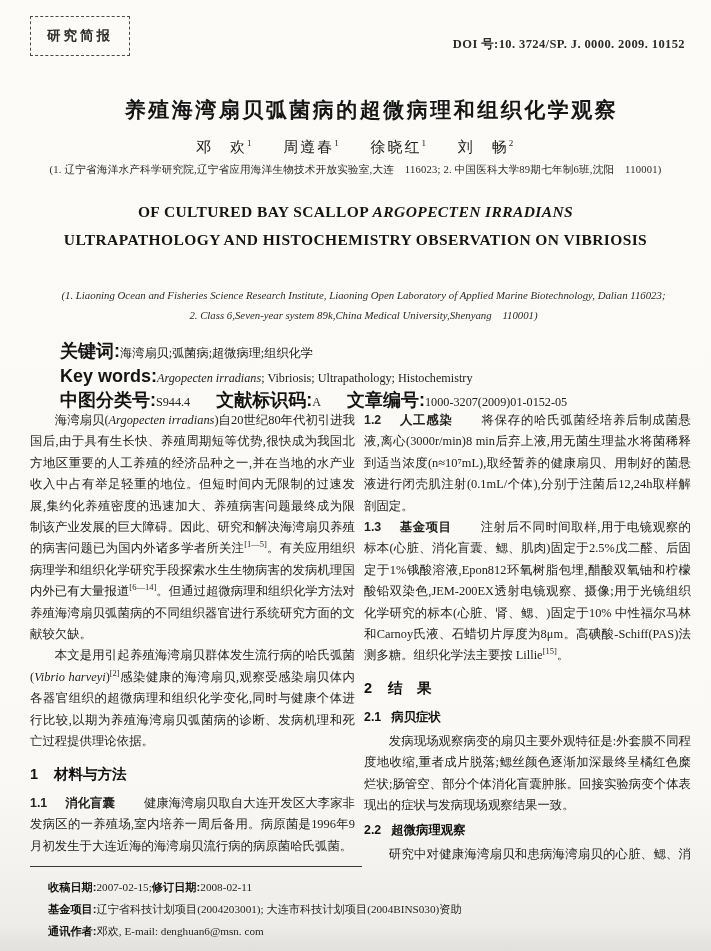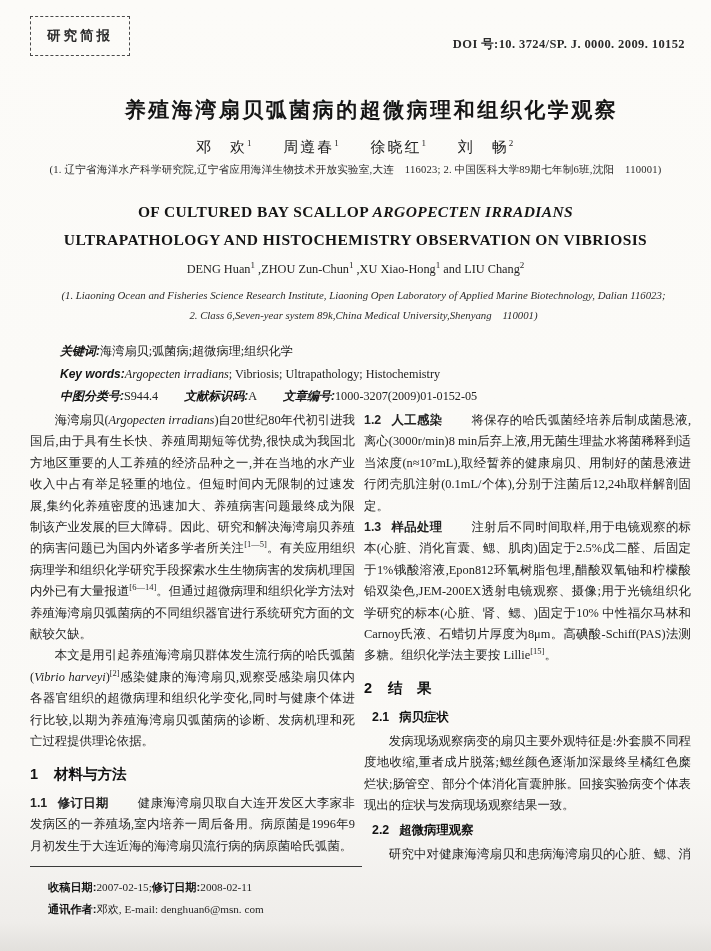--- a/index.html
+++ b/index.html
@@ -52,21 +52,21 @@
   }
   .affil-en {
     position: absolute; left: 8px; top: 285px; width: 100%;
     text-align: center; font-style: italic; font-size: 10.8px; line-height: 20px; color: #2a2a2a;
   }
   .keywords {
     position: absolute; left: 60px; top: 340px; width: 600px;
     font-size: 12.2px; line-height: 22.5px; color: #222;
   }
   .kw-gap { margin-left: 26px; }
-  .kw-line .hei { font-size: 12px; color: #141414; font-style: italic; }
+  .kw-line .hei { font-size: 18px; color: #141414; }
 
   .col {
     position: absolute; top: 410px; width: 325px; height: 452px;
     font-size: 12.4px; line-height: 21.4px; text-align: justify; color: #232323;
     overflow: hidden;
   }
   .col-left  { left: 30px;  }
   .col-right { left: 364px; width: 327px; }
   .para { margin: 0; }
   .indent { text-indent: 2em; }
@@ -74,24 +74,24 @@
   sup.ref { font-size: 8.5px; vertical-align: super; line-height: 0; }
   .sec-head {
     font-family: "Liberation Sans", "DejaVu Sans", sans-serif;
     font-weight: bold; font-size: 14.5px; color: #111;
     margin: 11px 0 8px; text-align: left;
   }
   .sec-head .num { margin-right: 16px; }
   .sub-head {
     font-family: "Liberation Sans", "DejaVu Sans", sans-serif;
     font-weight: bold; font-size: 12.4px; color: #111;
-    margin: 4px 8px 2px; text-align: left;
+    margin: 4px 0 2px; text-align: left;
   }
   .sub-head .lbl { margin-right: 10px; }
-  .inline-lbl { margin-right: 10px; font-size: 12.4px; }
+  .inline-lbl { margin-right: 18px; font-size: 12.4px; }
   .inline-head { margin-right: 29px; font-size: 12.4px; }
 
   .foot-rule {
     position: absolute; left: 30px; top: 866px; width: 332px; height: 1.3px;
     background: #3a3a3a;
   }
   .footer {
     position: absolute; left: 48px; top: 876px; width: 640px;
     font-size: 11.2px; line-height: 22px; color: #262626;
   }
@@ -117,23 +117,20 @@
     <span class="author"><span>刘　畅</span><sup>2</sup></span>
   </div>
 
   <div class="affil-cn">(1. 辽宁省海洋水产科学研究院,辽宁省应用海洋生物技术开放实验室,大连　116023; 2. 中国医科大学89期七年制6班,沈阳　110001)</div>
 
   <div class="title-en">
     <div><span>OF CULTURED BAY SCALLOP </span><i>ARGOPECTEN IRRADIANS</i></div>
     <div>ULTRAPATHOLOGY AND HISTOCHEMISTRY OBSERVATION ON VIBRIOSIS</div>
   </div>
 
-  <div class="authors-en">
-    <span><span>DENG Huan</span><sup>1</sup></span><span><span> ,ZHOU Zun-Chun</span><sup>1</sup></span><span><span> ,XU Xiao-Hong</span><sup>1</sup></span><span><span> and LIU Chang</span><sup>2</sup></span>
-  </div>
 
   <div class="affil-en">
     <div>(1. Liaoning Ocean and Fisheries Science Research Institute, Liaoning Open Laboratory of Applied Marine Biotechnology, Dalian 116023;</div>
     <div>2. Class 6,Seven-year system 89k,China Medical University,Shenyang　110001)</div>
   </div>
 
   <div class="keywords">
     <div class="kw-line">
       <b class="hei">关键词:</b><span>海湾扇贝;弧菌病;超微病理;组织化学</span>
     </div>
@@ -142,33 +139,34 @@
     </div>
     <div class="kw-line">
       <b class="hei">中图分类号:</b><span>S944.4</span><b class="hei kw-gap">文献标识码:</b><span>A</span><b class="hei kw-gap">文章编号:</b><span>1000-3207(2009)01-0152-05</span>
     </div>
   </div>
 
   <div class="col col-left">
     <p class="para indent"><span>海湾扇贝(</span><i>Argopecten irradians</i><span>)自20世纪80年代初引进我国后,由于具有生长快、养殖周期短等优势,很快成为我国北方地区重要的人工养殖的经济品种之一,并在当地的水产业收入中占有举足轻重的地位。但短时间内无限制的过速发展,集约化养殖密度的迅速加大、养殖病害问题最终成为限制该产业发展的巨大障碍。因此、研究和解决海湾扇贝养殖的病害问题已为国内外诸多学者所关注</span><sup class="ref">[1—5]</sup><span>。有关应用组织病理学和组织化学研究手段探索水生生物病害的发病机理国内外已有大量报道</span><sup class="ref">[6—14]</sup><span>。但通过超微病理和组织化学方法对养殖海湾扇贝弧菌病的不同组织器官进行系统研究方面的文献较欠缺。</span></p>
     <p class="para indent"><span>本文是用引起养殖海湾扇贝群体发生流行病的哈氏弧菌(</span><i>Vibrio harveyi</i><span>)</span><sup class="ref">[2]</sup><span>感染健康的海湾扇贝,观察受感染扇贝体内各器官组织的超微病理和组织化学变化,同时与健康个体进行比较,以期为养殖海湾扇贝弧菌病的诊断、发病机理和死亡过程提供理论依据。</span></p>
     <h2 class="sec-head"><span class="num">1</span><span>材料与方法</span></h2>
-    <p class="para"><b class="hei inline-lbl">1.1</b><b class="hei inline-head">修订日期</b><span>健康海湾扇贝取自大连开发区大李家非发病区的一养殖场,室内培养一周后备用。病原菌是1996年9月初发生于大连近海的海湾扇贝流行病的病原菌哈氏弧菌。</span></p>
+    <p class="para"><b class="hei inline-lbl">1.1</b><b class="hei inline-head">消化盲囊</b><span>健康海湾扇贝取自大连开发区大李家非发病区的一养殖场,室内培养一周后备用。病原菌是1996年9月初发生于大连近海的海湾扇贝流行病的病原菌哈氏弧菌。</span></p>
   </div>
 
   <div class="col col-right">
     <p class="para"><b class="hei inline-lbl">1.2</b><b class="hei inline-head">人工感染</b><span>将保存的哈氏弧菌经培养后制成菌悬液,离心(3000r/min)8 min后弃上液,用无菌生理盐水将菌稀释到适当浓度(n≈10⁷mL),取经暂养的健康扇贝、用制好的菌悬液进行闭壳肌注射(0.1mL/个体),分别于注菌后12,24h取样解剖固定。</span></p>
-    <p class="para"><b class="hei inline-lbl">1.3</b><b class="hei inline-head">样品处理</b><span>注射后不同时间取样,用于电镜观察的标本(心脏、消化盲囊、鳃、肌肉)固定于2.5%戊二醛、后固定于1%锇酸溶液,Epon812环氧树脂包埋,醋酸双氧铀和柠檬酸铅双染色,JEM-200EX透射电镜观察、摄像;用于光镜组织化学研究的标本(心脏、肾、鳃、)固定于10% 中性福尔马林和Carnoy氏液、石蜡切片厚度为8μm。高碘酸-Schiff(PAS)法测多糖。组织化学法主要按 Lillie</span><sup class="ref">[15]</sup><span>。</span></p>
+    <p class="para"><b class="hei inline-lbl">1.3</b><b class="hei inline-head">基金项目</b><span>注射后不同时间取样,用于电镜观察的标本(心脏、消化盲囊、鳃、肌肉)固定于2.5%戊二醛、后固定于1%锇酸溶液,Epon812环氧树脂包埋,醋酸双氧铀和柠檬酸铅双染色,JEM-200EX透射电镜观察、摄像;用于光镜组织化学研究的标本(心脏、肾、鳃、)固定于10% 中性福尔马林和Carnoy氏液、石蜡切片厚度为8μm。高碘酸-Schiff(PAS)法测多糖。组织化学法主要按 Lillie</span><sup class="ref">[15]</sup><span>。</span></p>
     <h2 class="sec-head"><span class="num">2</span><span>结　果</span></h2>
     <h3 class="sub-head"><span class="lbl">2.1</span><span>病贝症状</span></h3>
     <p class="para indent">发病现场观察病变的扇贝主要外观特征是:外套膜不同程度地收缩,重者成片脱落;鳃丝颜色逐渐加深最终呈橘红色糜烂状;肠管空、部分个体消化盲囊肿胀。回接实验病变个体表现出的症状与发病现场观察结果一致。</p>
     <h3 class="sub-head"><span class="lbl">2.2</span><span>超微病理观察</span></h3>
     <p class="para indent">研究中对健康海湾扇贝和患病海湾扇贝的心脏、鳃、消化盲囊、肌肉器官组织进行了对比观察。结果显示,患病海</p>
   </div>
 
   <div class="foot-rule"></div>
 
   <div class="footer">
     <div><b class="hei">收稿日期:</b><span>2007-02-15;</span><b class="hei">修订日期:</b><span>2008-02-11</span></div>
+    <div><b class="hei">基金项目:</b><span>辽宁省科技计划项目(2004203001); 大连市科技计划项目(2004BINS030)资助</span></div>
     <div><b class="hei">通讯作者:</b><span>邓欢, E-mail: denghuan6@msn. com</span></div>
   </div>
 
 </div>
 
 </body></html>

